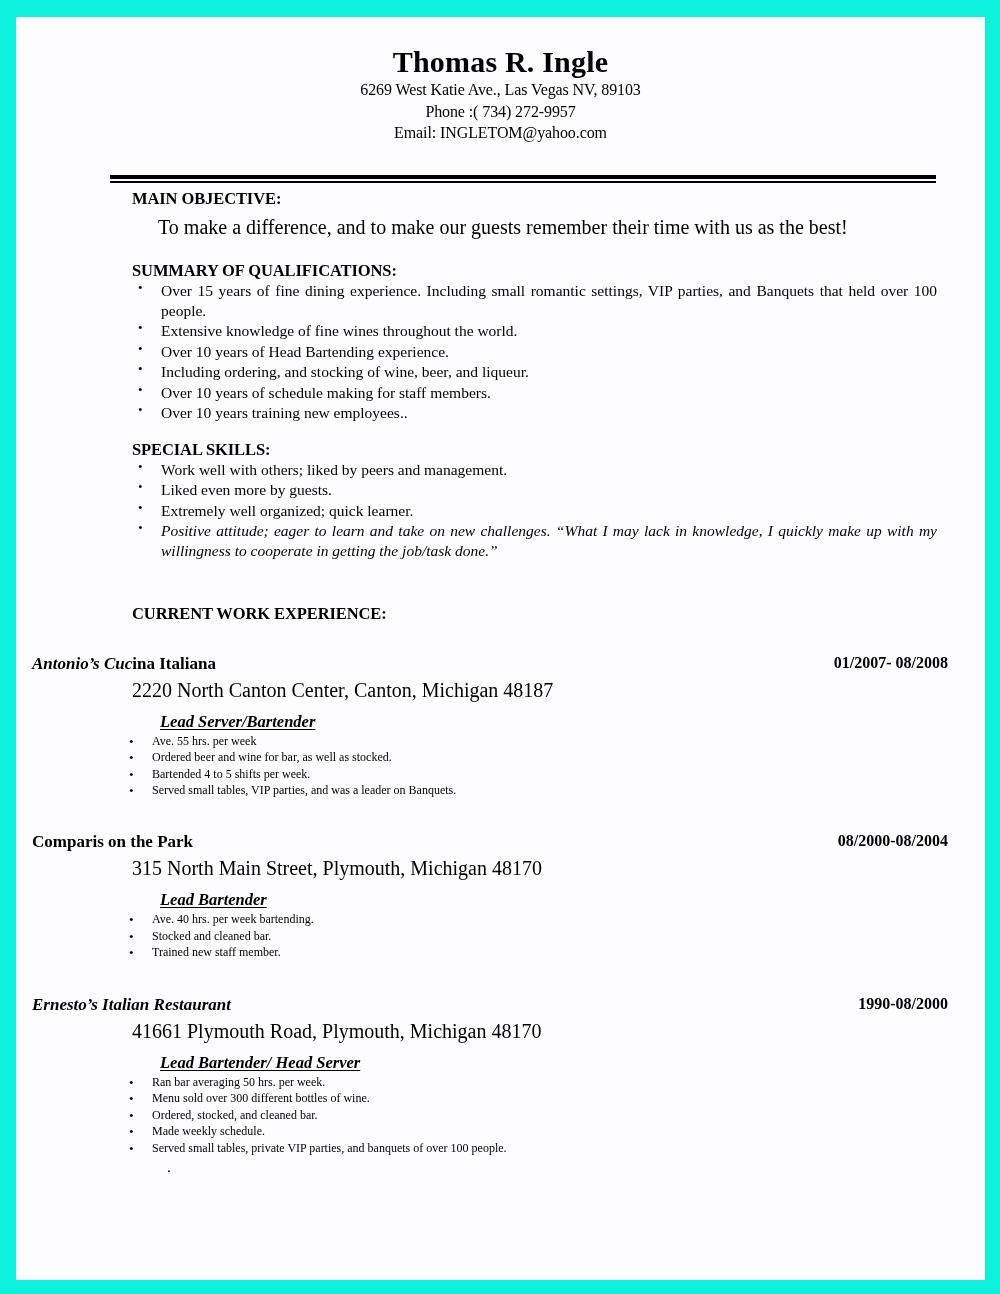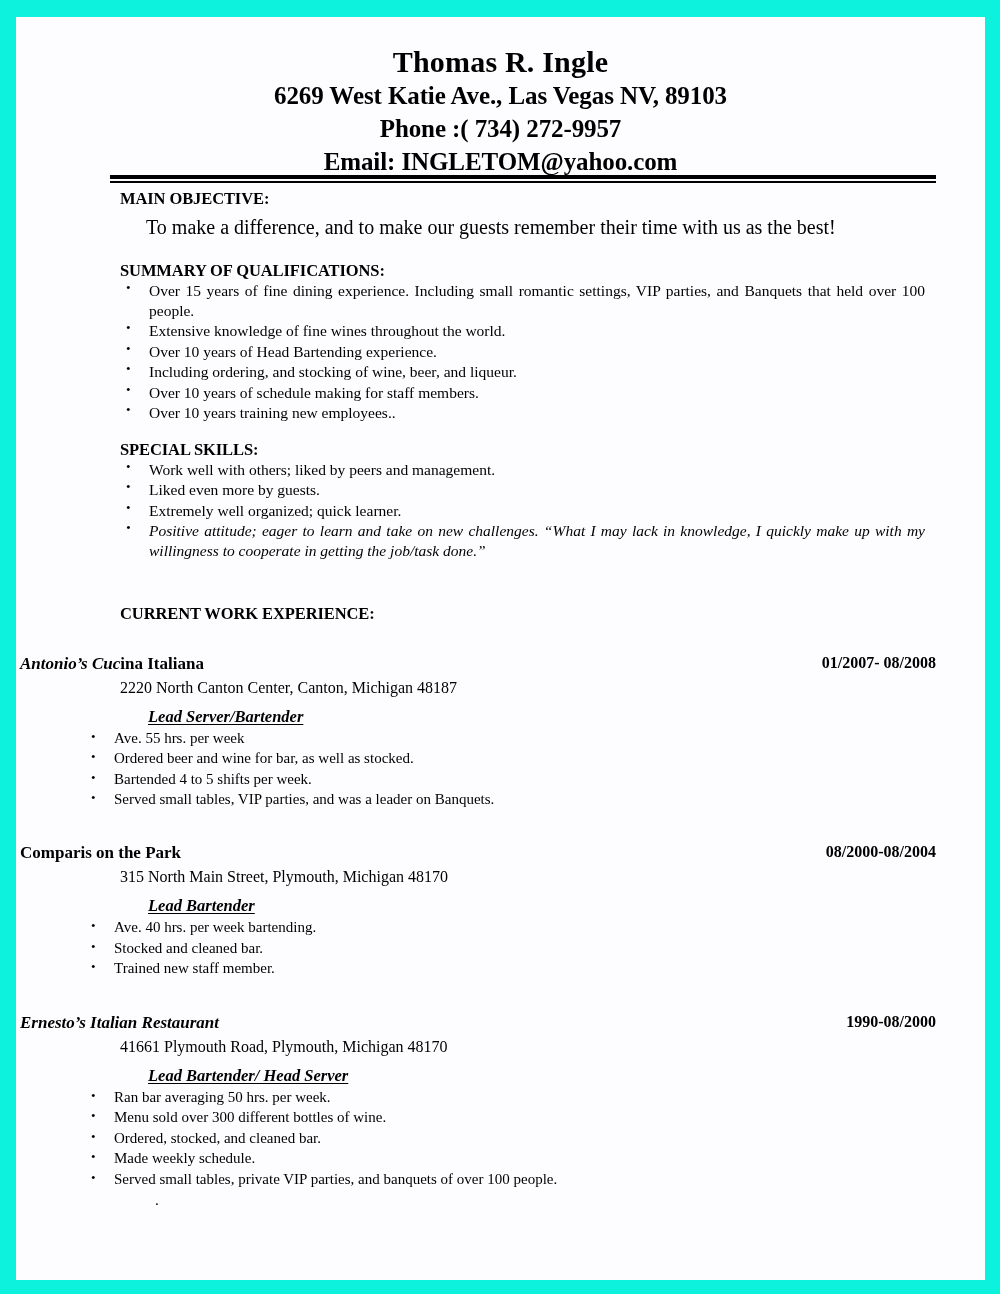--- a/index.html
+++ b/index.html
@@ -40,22 +40,22 @@
     text-align: center;
     padding-top: 27px;
   }
   .hdr-name {
     font-size: 30px;
     font-weight: bold;
     letter-spacing: 0.2px;
     line-height: 1.18;
   }
   .hdr-line {
-    font-size: 25px;
-    font-weight: bold;
+    font-size: 16px;
+    font-weight: normal;
     line-height: 1.32;
     letter-spacing: -0.1px;
   }
 
   
   .rule {
     position: absolute;
     left: 94px;
     width: 826px;
     top: 158px;
@@ -69,21 +69,21 @@
     background: #fdfdff;
   }
   .rule .thin {
     height: 2px;
     background: #000;
   }
 
   
   .body {
     position: absolute;
-    left: 4px;
+    left: 16px;
     top: 172px;
     width: 969px;
   }
 
   .sec-head {
     font-size: 16.5px;
     font-weight: bold;
     margin-left: 100px;
     letter-spacing: -0.1px;
   }
@@ -150,38 +150,38 @@
   .job-dates {
     position: absolute;
     right: 53px;
     top: 0;
     font-size: 16px;
     font-weight: bold;
     white-space: nowrap;
   }
   .job-addr {
     margin-left: 100px;
-    font-size: 16px;
+    font-size: 20px;
     margin-top: 3px;
   }
   .job-title {
     margin-left: 128px;
     margin-top: 10px;
     font-size: 16.5px;
     font-weight: bold;
     text-decoration: underline;
     display: inline-block;
     text-underline-offset: 2px;
     font-style: italic;
   }
   .job-title-wrap { margin-bottom: 2px; }
 
   ul.j-list > li {
-    margin-left: 94px;
-    font-size: 15px;
+    margin-left: 120px;
+    font-size: 12px;
     line-height: 1.33;
   }
   ul.j-list > li::before {
     left: -23px;
   }
 
   .trailing-dot {
     margin-left: 135px;
     font-size: 15.5px;
     line-height: 1.33;

